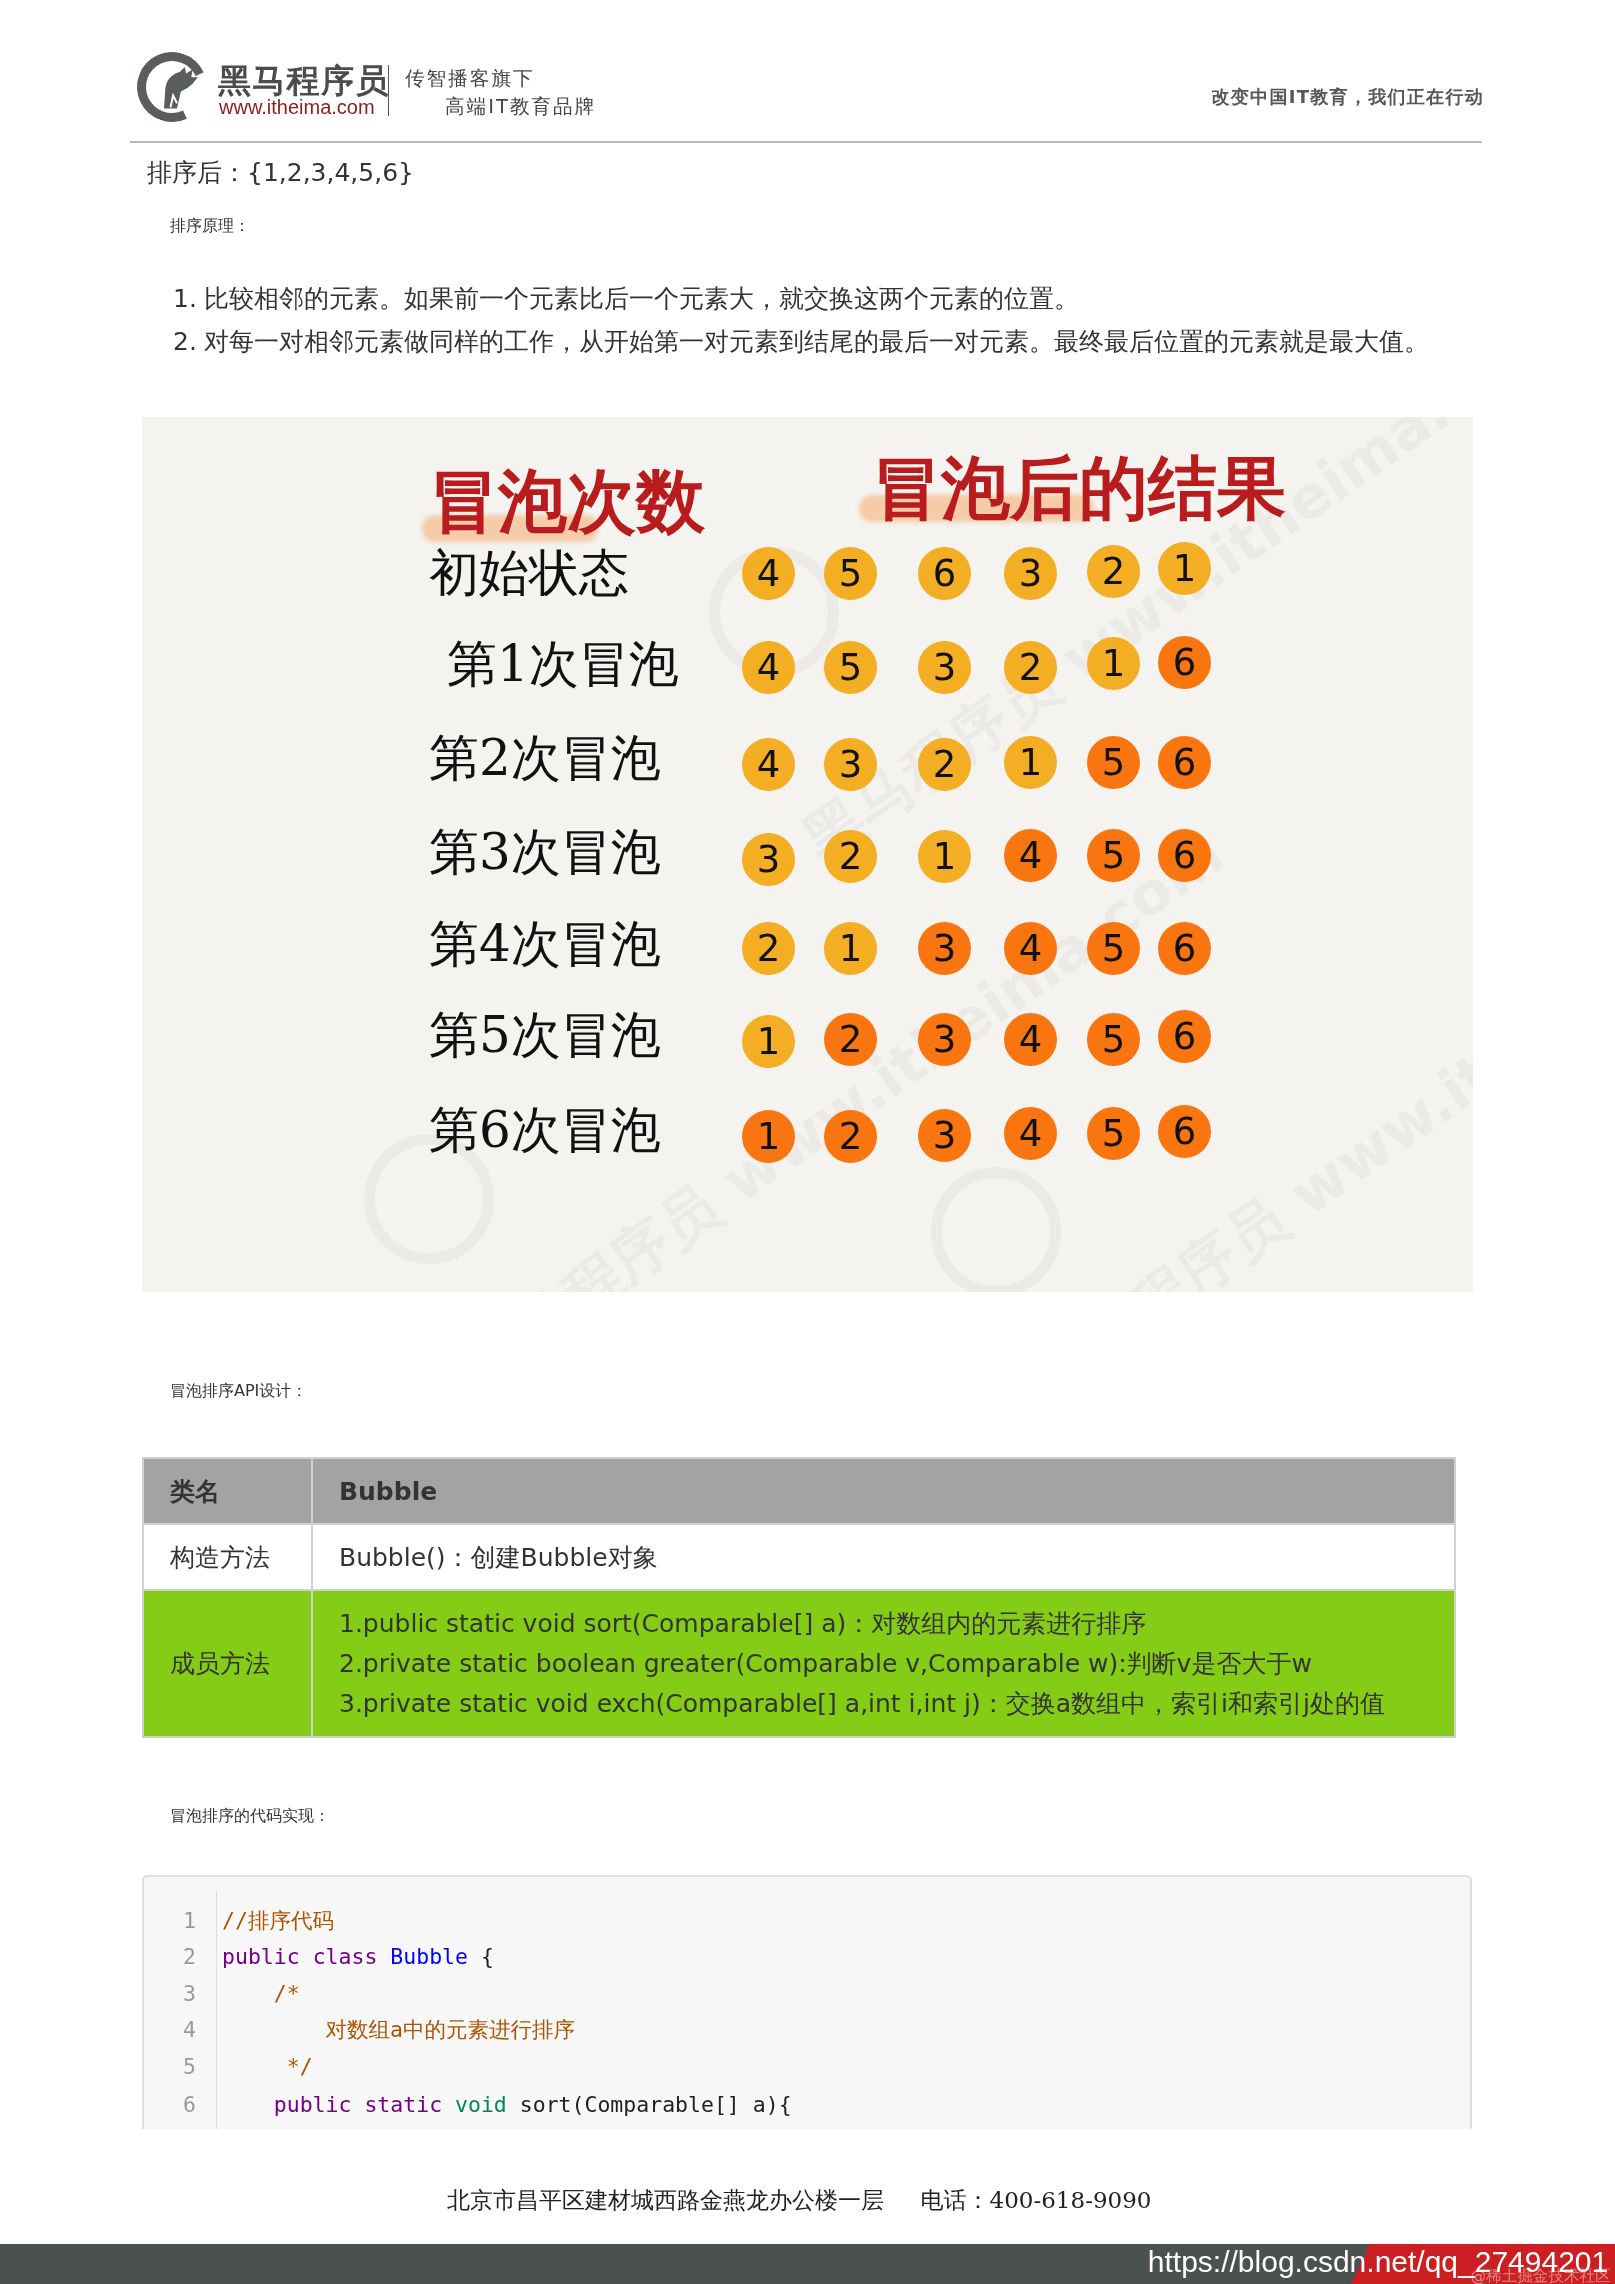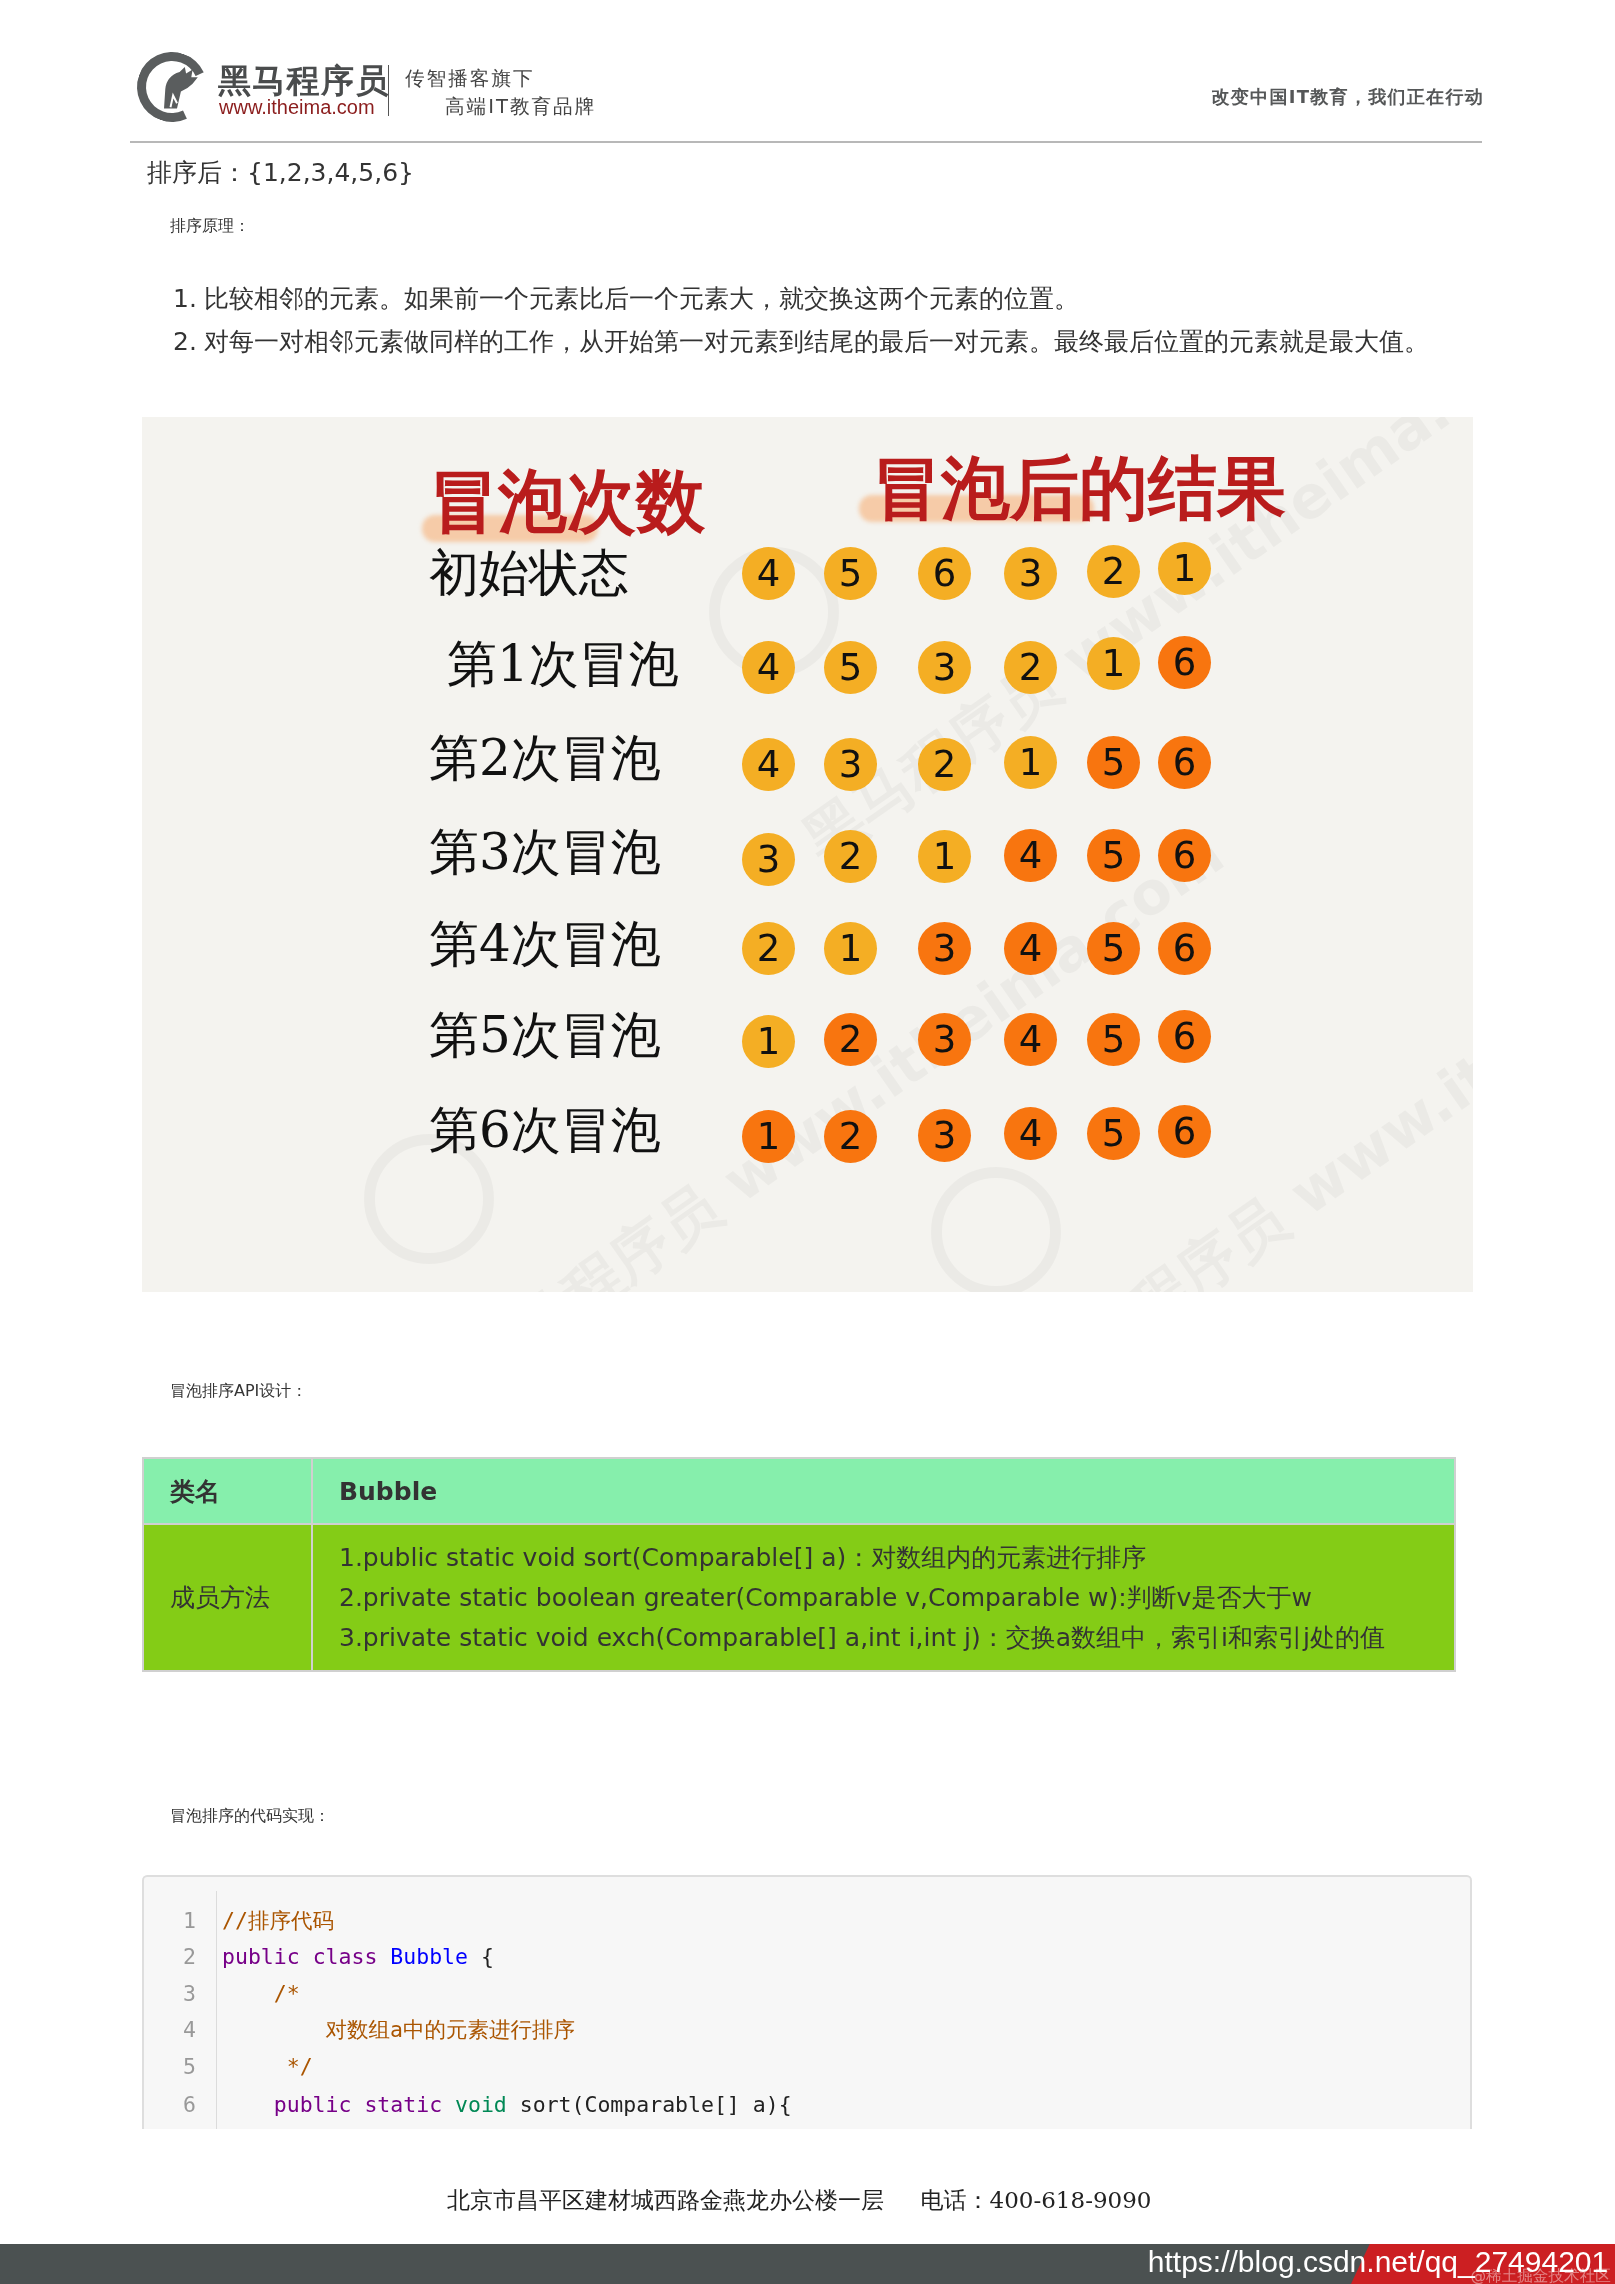--- a/index.html
+++ b/index.html
@@ -45,21 +45,21 @@
     }
     .bubble.y { background: #f4ae24; }
     .bubble.o { background: #f8750f; }
     .wm { font-size: 59px; color: rgba(0,0,0,0.035); font-weight: bold; transform: rotate(-35deg); white-space: nowrap; }
     .wm-ring { width: 130px; height: 130px; border-radius: 50%; border: 11.7px solid rgba(0,0,0,0.035); box-sizing: border-box; }
 
     
     .api-table { left: 142px; top: 1457px; width: 1314px; border-collapse: collapse; }
     .api-table td { border: 2px solid #d0d0d0; font-size: 25px; color: #333; padding: 0 26px; vertical-align: middle; }
     .api-table td.k { width: 115px; }
-    .api-table tr.r1 td { height: 64px; font-weight: bold; background: #86efac; }
+    .api-table tr.r1 td { height: 64px; font-weight: bold; background: #a3a3a3; }
     .api-table tr.r2 td { height: 64px; background: #fff; }
     .api-table tr.r3 td { height: 145px; background: #84cc16; }
     .api-table .method { line-height: 40px; }
 
     
     .codebox {
       left: 142px; top: 1875px; width: 1330px; height: 254px;
       background: #f7f7f7; border: 2px solid #dedede; border-bottom: none;
       border-radius: 5.2px 5.2px 0 0; box-sizing: border-box; overflow: hidden;
     }
@@ -170,20 +170,24 @@
     </div>
 </div>
 
 <div class="abs heading" style="left:142px; top:1381px;">冒泡排序API设计：</div>
 <table class="abs api-table">
   <tbody>
       <tr class="r1">
     <td class="k">类名</td>
     <td>Bubble</td>
   </tr>
+  <tr class="r2">
+    <td class="k">构造方法</td>
+    <td>Bubble()：创建Bubble对象</td>
+  </tr>
   <tr class="r3">
     <td class="k">成员方法</td>
     <td>
       <div class="method">1.public static void sort(Comparable[] a)：对数组内的元素进行排序</div>
       <div class="method">2.private static boolean greater(Comparable v,Comparable w):判断v是否大于w</div>
       <div class="method">3.private static void exch(Comparable[] a,int i,int j)：交换a数组中，索引i和索引j处的值</div>
     </td>
   </tr>
 </tbody>
   </table>

